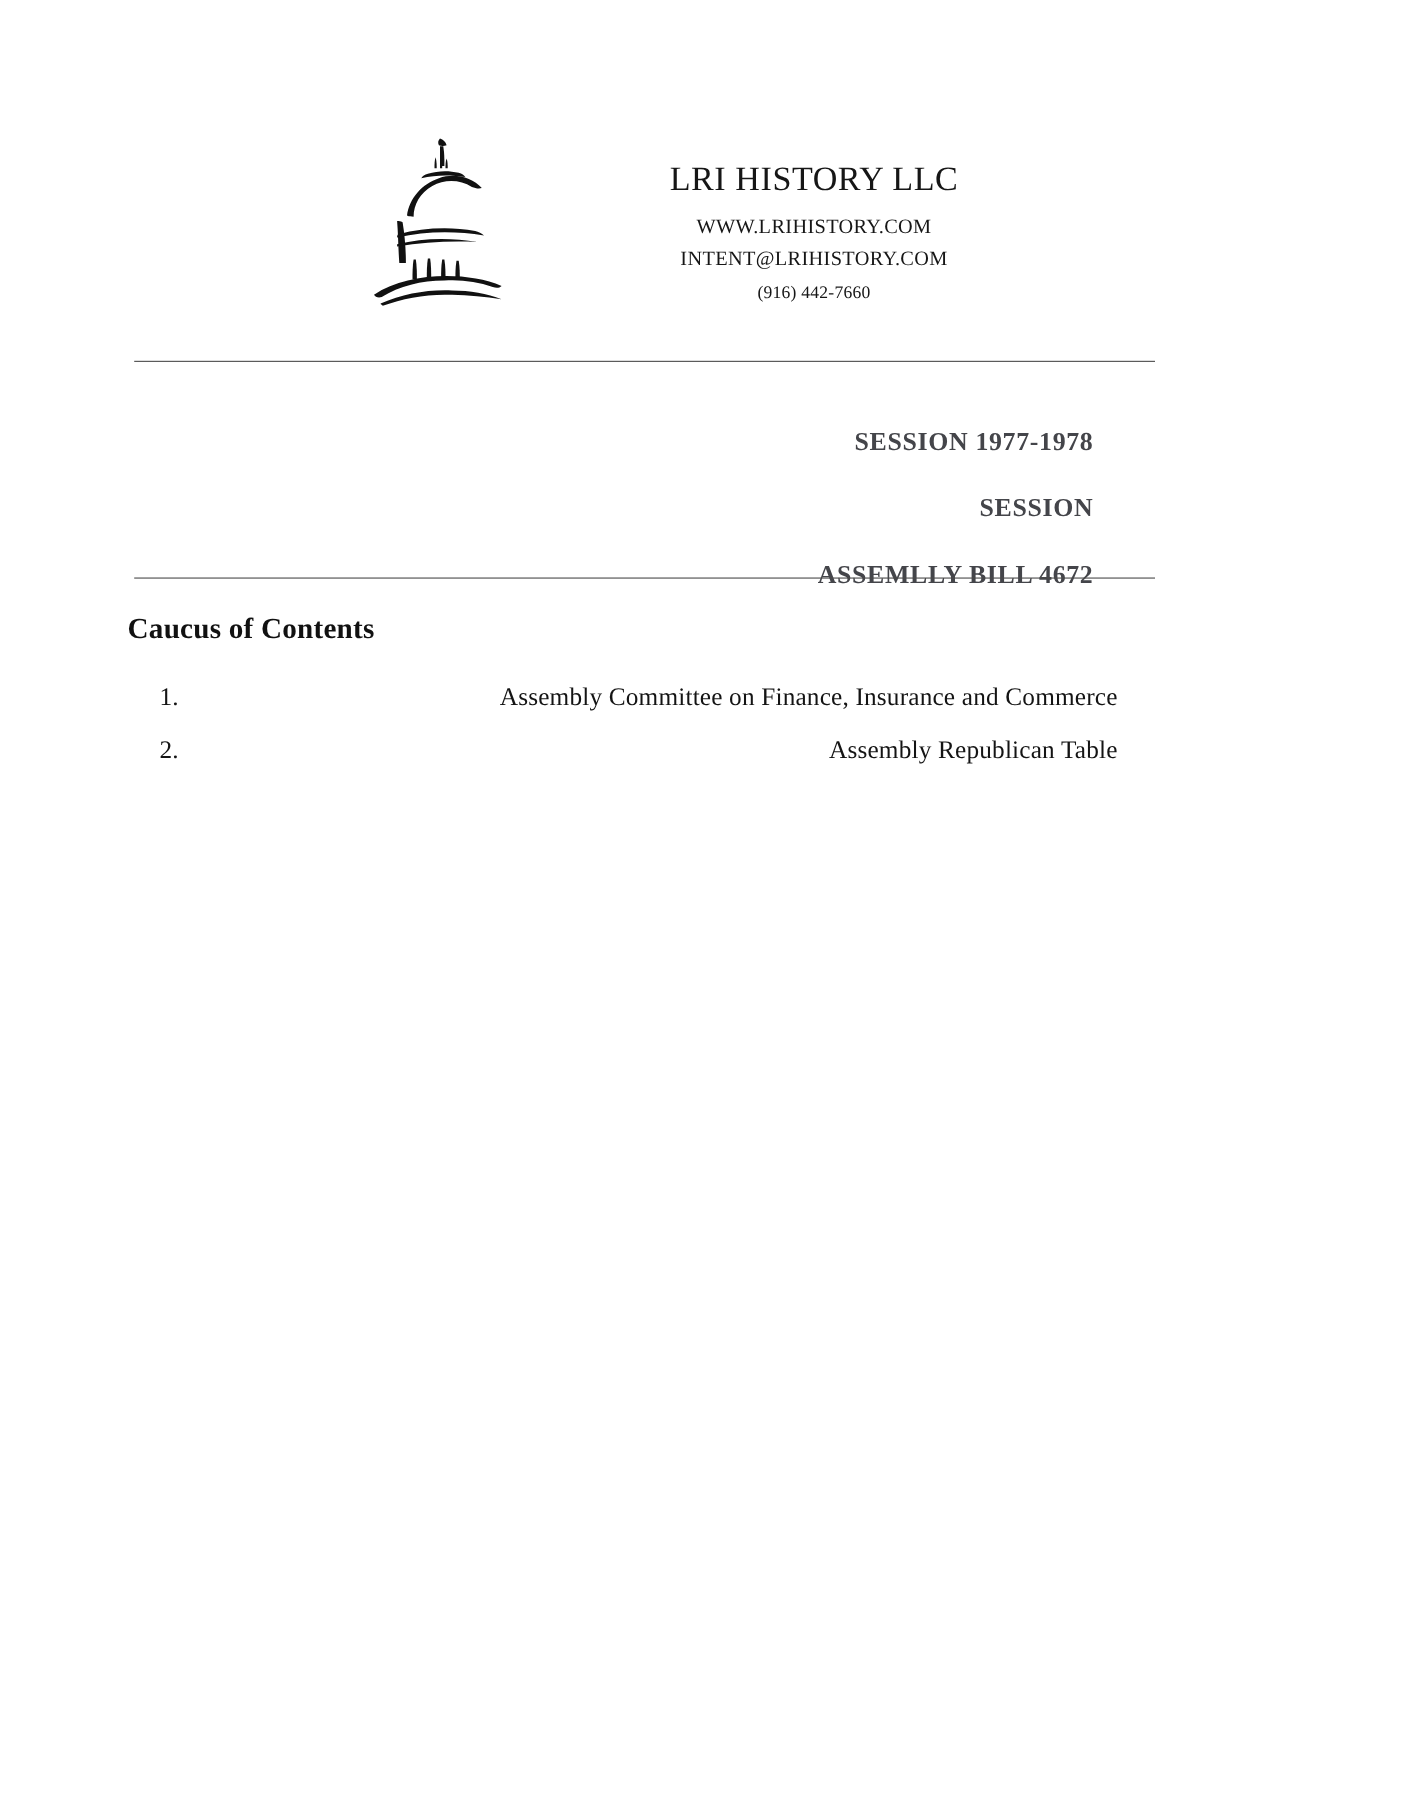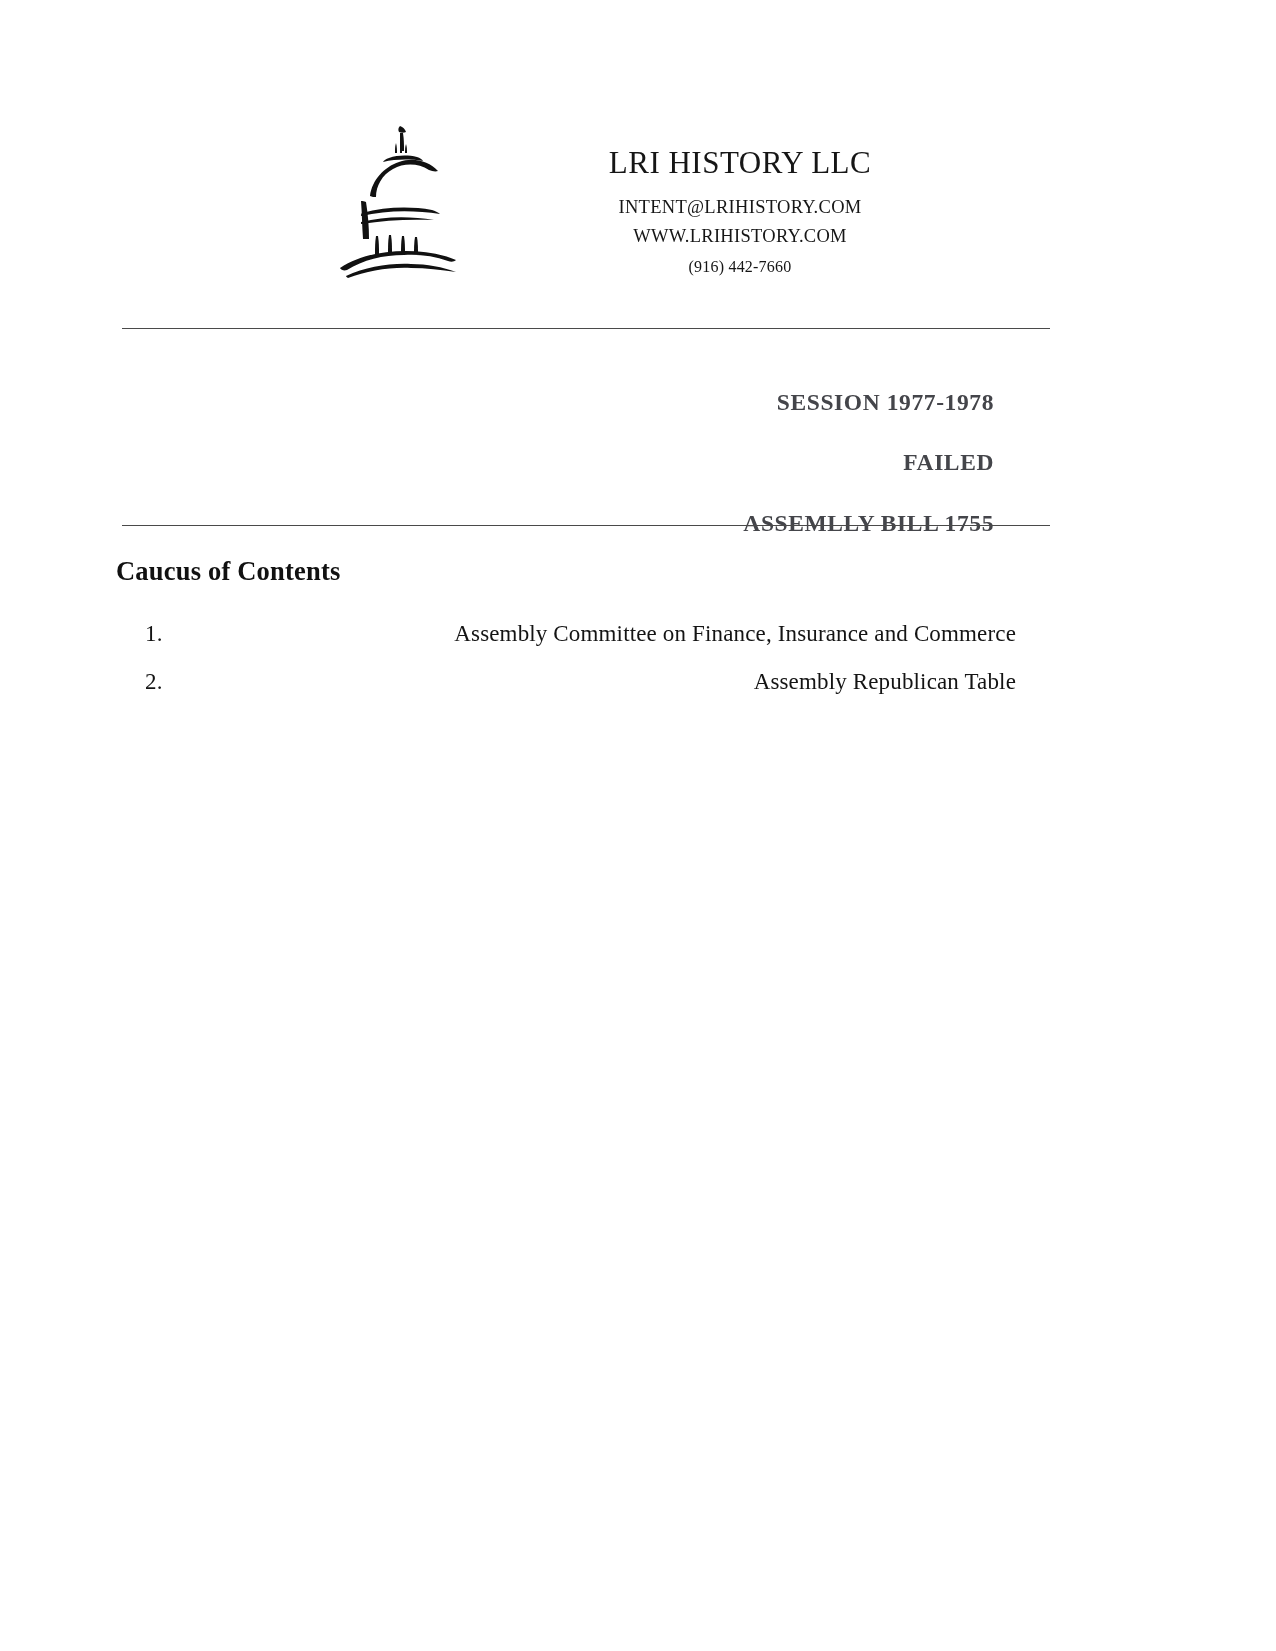--- a/index.html
+++ b/index.html
@@ -159,33 +159,33 @@
           <path d="M91 119 c1 6 1 11 1 17 l-4 0 c0 -6 0 -11 1 -17 z"></path>
 
           <path d="M14 150 c18 -12 42 -17 66 -17 c18 0 36 3 50 9 c-2 2 -5 2 -8 1 c-14 -5 -29 -7 -44 -6 c-21 0 -41 5 -57 15 c-3 1 -6 0 -7 -2 z"></path>
           <path d="M20 158 c20 -9 43 -13 65 -12 c16 0 32 3 45 8 c-15 -2 -30 -4 -45 -4 c-22 -1 -44 3 -63 10 c-1 -1 -2 -1 -2 -2 z"></path>
         </g>
       </svg>
     </div>
 
     <div class="org-block">
       <div class="org-name">LRI HISTORY LLC</div>
+      <div class="org-line">WWW.LRIHISTORY.COM</div>
       <div class="org-line">INTENT@LRIHISTORY.COM</div>
-      <div class="org-line">WWW.LRIHISTORY.COM</div>
       <div class="org-phone">(916) 442-7660</div>
     </div>
 
   </div>
 
   <div class="rule rule-top"></div>
 
   <div class="session-block">
     <div>SESSION  1977-1978</div>
-    <div>FAILED</div>
-    <div>ASSEMLLY BILL 1755</div>
+    <div>SESSION</div>
+    <div>ASSEMLLY BILL 4672</div>
   </div>
 
   <div class="rule rule-bottom"></div>
 
   <div class="toc-title">Caucus of Contents</div>
 
   <ul class="toc-list">
     <li class="toc-item">
       <span class="toc-num">1.</span>
       <span class="toc-text">Assembly Committee on Finance, Insurance and Commerce</span>

